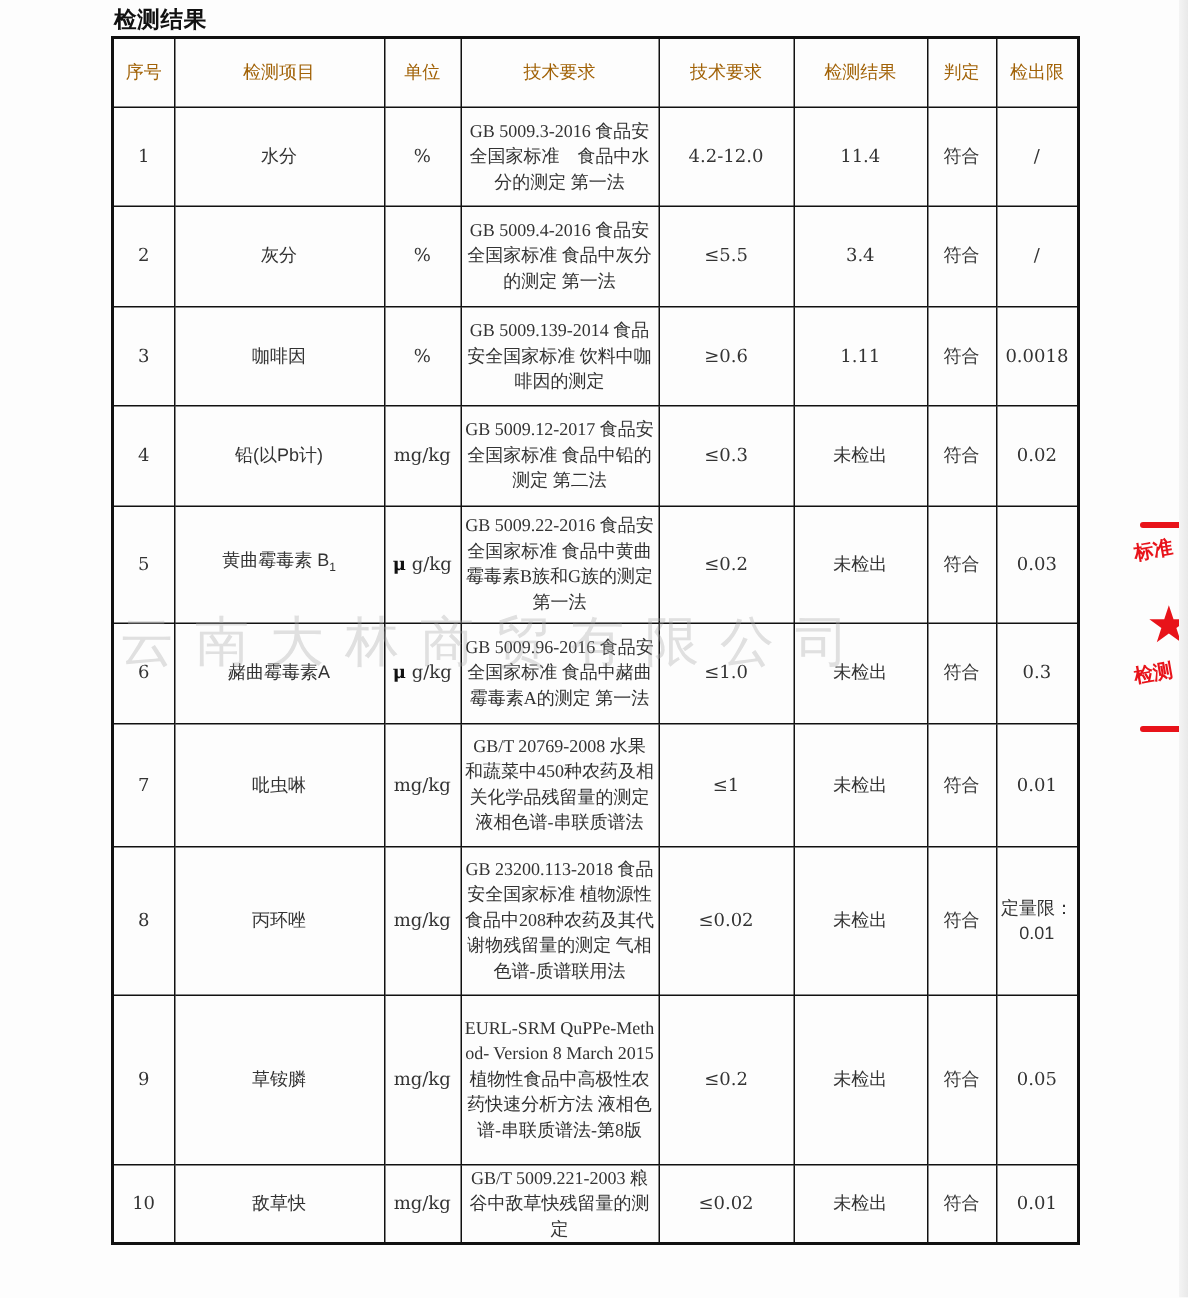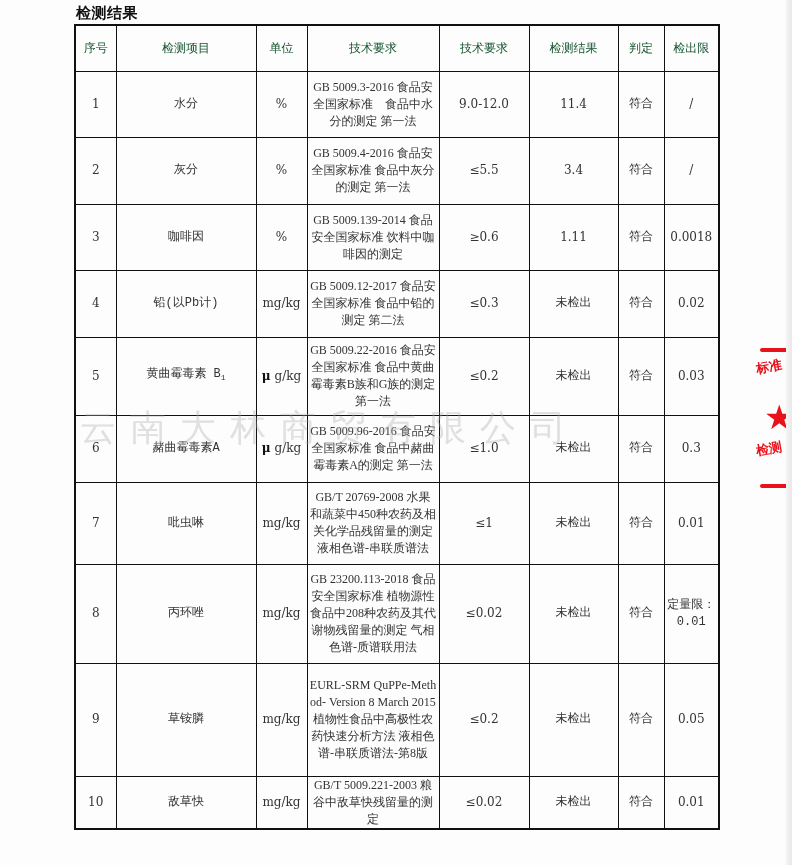--- a/index.html
+++ b/index.html
@@ -12,22 +12,22 @@
     font-family:"DejaVu Sans","Liberation Sans",sans-serif; color:#111; letter-spacing:0.5px;
   }
   table.results {
     position:absolute; left:74px; top:24px; border-collapse:collapse; table-layout:fixed;
     border:2px solid #111;
   }
   table.results td, table.results th {
     border:1.5px solid #111; text-align:center; vertical-align:middle; padding:0 2px;
     font-size:12px; font-weight:normal; line-height:17px; color:#333;
   }
-  table.results th { font-family:"DejaVu Sans","Liberation Sans",sans-serif; font-size:12px; color:#14532d; }
-  .cjk { font-family:Liberation Mono, monospace; color:#222; }
+  table.results th { font-family:"DejaVu Sans","Liberation Sans",sans-serif; font-size:12px; color:#a16207; }
+  .cjk { font-family:Liberation Sans, sans-serif; color:#222; }
   .num { font-family:"DejaVu Serif","Liberation Serif",serif; color:#555; font-size:12px; }
   .method { font-size:11.5px; line-height:17px; font-family:Liberation Serif, serif; color:#222; word-break:break-all; }
   .mu { font-weight:bold; color:#111; }
   sub.sub { font-size:8px; vertical-align:sub; }
   .watermark {
     position:absolute; left:80px; top:404px; width:700px; font-size:36px; letter-spacing:14px;
     color:rgba(170,170,170,0.35); font-family:Liberation Mono, monospace;
     pointer-events:none; white-space:nowrap; font-weight:300;
   }
   .stamp {
@@ -66,21 +66,21 @@
       <th>判定</th>
       <th>检出限</th>
     </tr>
   </thead>
   <tbody>
     <tr style="height:66px">
       <td class="num">1</td>
       <td class="cjk">水分</td>
       <td class="num">%</td>
       <td class="method">GB 5009.3-2016 食品安全国家标准　食品中水分的测定 第一法</td>
-      <td class="num">9.0-12.0</td>
+      <td class="num">4.2-12.0</td>
       <td class="num">11.4</td>
       <td class="cjk">符合</td>
       <td class="num">/</td>
     </tr>
     <tr style="height:67px">
       <td class="num">2</td>
       <td class="cjk">灰分</td>
       <td class="num">%</td>
       <td class="method">GB 5009.4-2016 食品安全国家标准 食品中灰分的测定 第一法</td>
       <td class="num">≤5.5</td>

